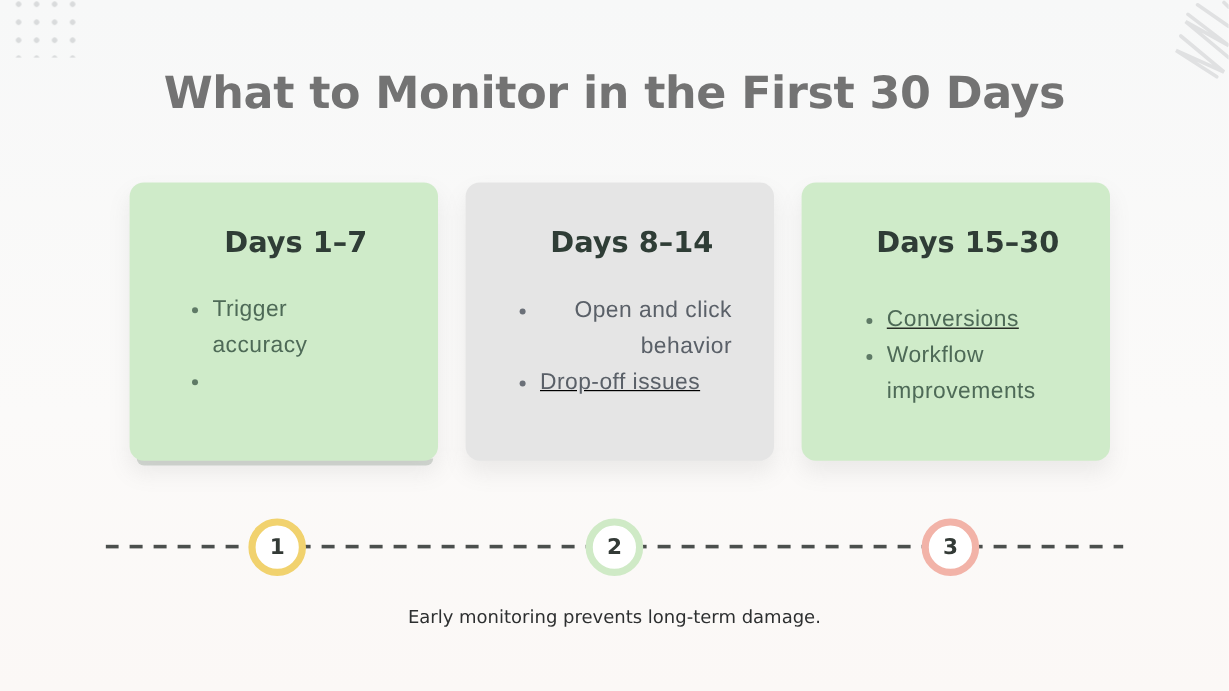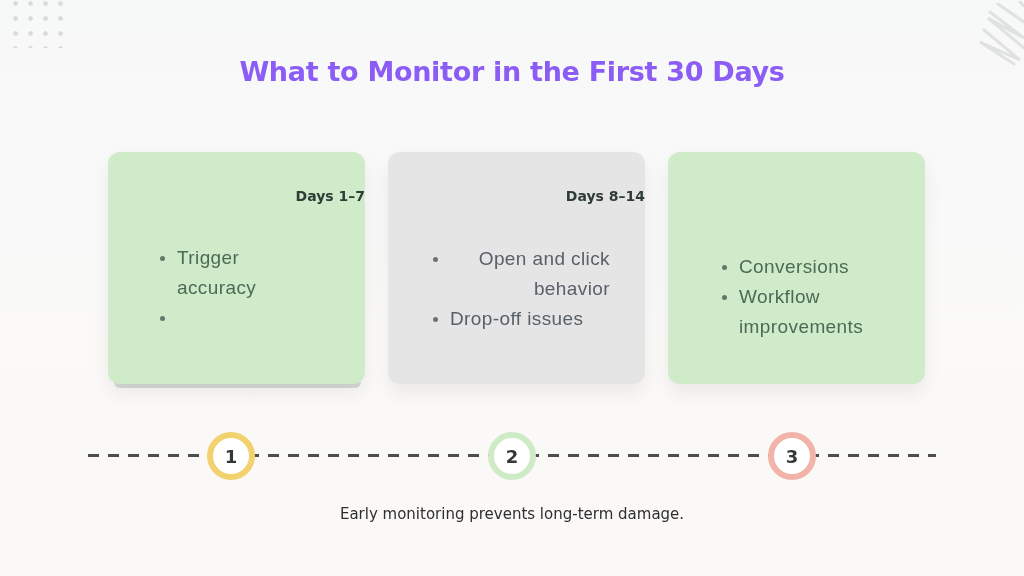--- a/index.html
+++ b/index.html
@@ -32,23 +32,23 @@
       height: 70px;
     }
     .title {
       position: absolute;
       left: 0;
       right: 0;
       top: 56px;
       text-align: center;
       font-family: "DejaVu Sans", sans-serif;
       font-weight: bold;
-      font-size: 27px;
+      font-size: 37px;
       letter-spacing: -0.3px;
-      color: #8b5cf6;
+      color: #737373;
     }
     .card {
       position: absolute;
       top: 152px;
       width: 257px;
       height: 232px;
       border-radius: 12px;
       box-sizing: border-box;
       box-shadow: 0 10px 18px rgba(120,120,120,0.12);
     }
@@ -62,32 +62,33 @@
       height: 6px;
       border-radius: 0 0 6px 6px;
       background: #d4d9d3;
       z-index: -1;
     }
     .card-title {
       position: absolute;
       left: 0;
       right: 0;
       top: 36px;
-      text-align: right;
+      text-align: center;
       font-family: "DejaVu Sans", sans-serif;
       font-weight: bold;
-      font-size: 14px;
+      font-size: 24px;
       color: #2f3d36;
       padding-left: 20px;
     }
     .card ul {
       position: absolute;
       margin: 0;
       padding: 0;
       list-style: none;
+      text-decoration: underline;
     }
     .card li {
       position: relative;
       padding-left: 17px;
       font-family: "Liberation Sans", sans-serif;
       font-size: 19px;
       line-height: 30px;
       letter-spacing: 0.4px;
     }
     .card.green li { color: #4e6a57; }
@@ -166,20 +167,21 @@
 
 <div class="card blue" style="left:388px;">
   <div class="card-title">Days 8–14</div>
   <ul style="left:45px; top:92px; width:200px;">
     <li><span class="bullet"></span><span style="display:inline-block;width:160px;text-align:right;">Open and click behavior</span></li>
     <li><span class="bullet"></span><span>Drop-off issues</span></li>
   </ul>
 </div>
 
 <div class="card green" style="left:668px;">
+  <div class="card-title">Days 15–30</div>
   <ul style="left:54px; top:100px; width:190px;">
     <li><span class="bullet"></span><span>Conversions</span></li>
     <li><span class="bullet"></span><span style="display:inline-block;width:145px;">Workflow improvements</span></li>
   </ul>
 </div>
 
 <div class="timeline"></div>
 
 <div class="step" style="left:207px; border:6px solid #f1d26e;">1</div>
 <div class="step" style="left:488px; border:6px solid #cfeac6;">2</div>

